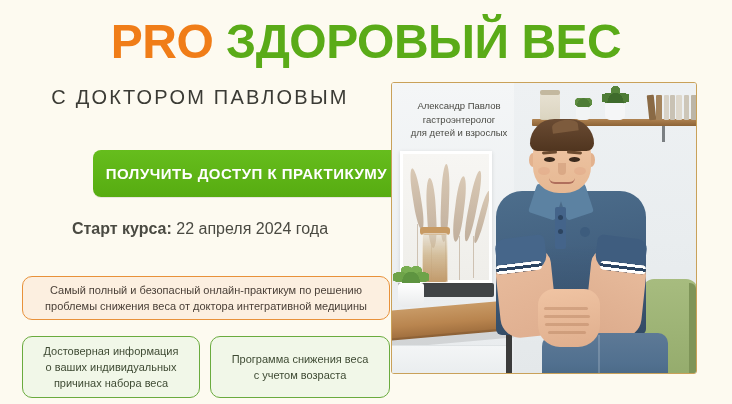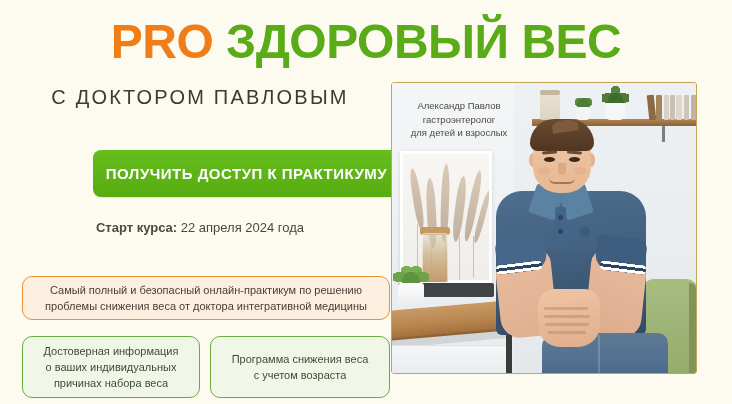--- a/index.html
+++ b/index.html
@@ -56,21 +56,21 @@
     cursor: pointer;
     box-shadow: 0 1px 0 rgba(0,0,0,0.08);
     margin-left: 48px;
   }
 
   .start-line {
     position: absolute;
     left: 18px; top: 220px;
     width: 364px;
     text-align: center;
-    font-size: 13px;
+    font-size: 16px;
     color: #4a4a42;
     white-space: nowrap;
   }
   .start-line .lbl { font-weight: bold; }
 
   
   .box {
     position: absolute;
     border-radius: 10px;
     display: flex;

